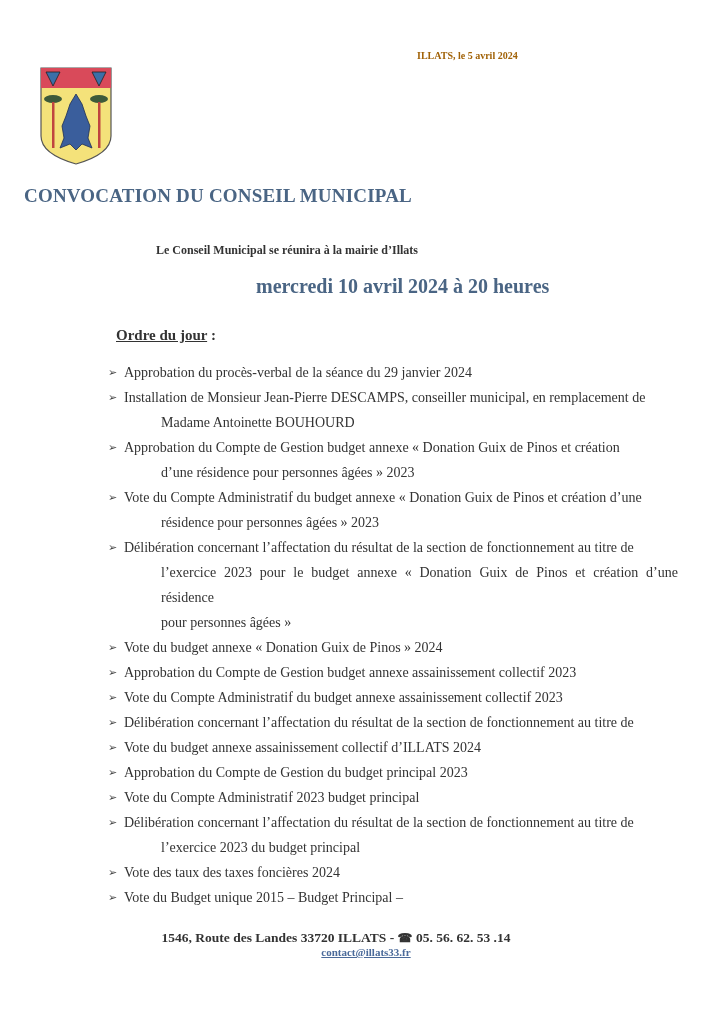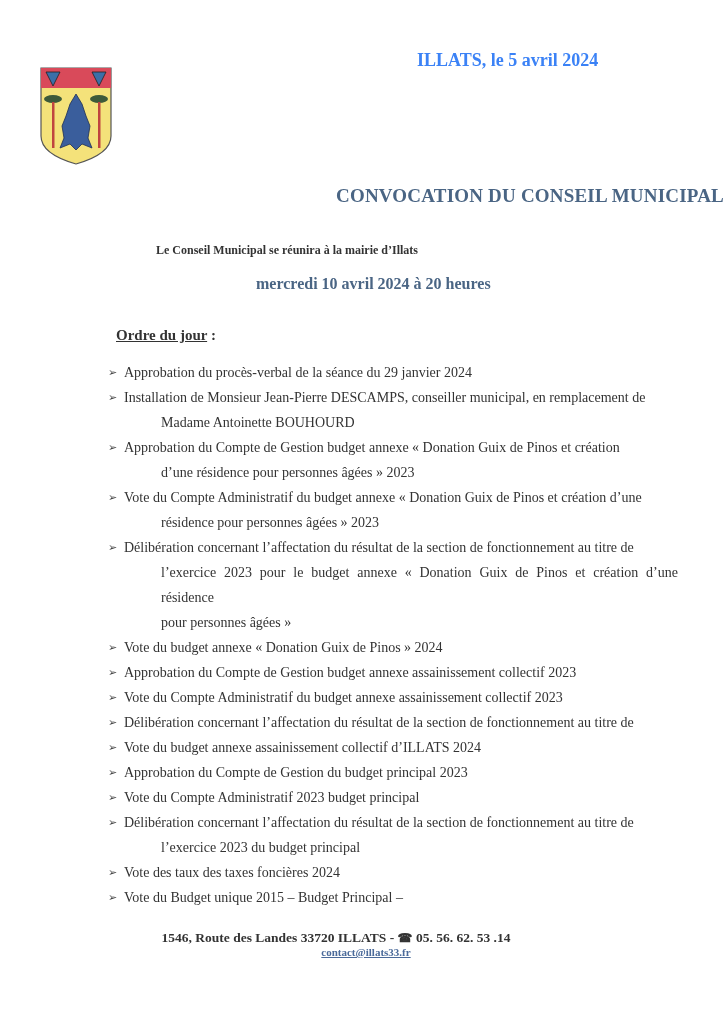--- a/index.html
+++ b/index.html
@@ -3,32 +3,32 @@
   <meta charset="utf-8">
   <style>
     html, body { margin: 0; padding: 0; }
     body {
       width: 724px; height: 1024px; background: #ffffff;
       font-family: "Liberation Serif", serif; color: #2b2b2b;
       position: relative; overflow: hidden;
     }
     .crest { position: absolute; left: 38px; top: 66px; width: 76px; height: 100px; }
     .date-line {
-      position: absolute; left: 417px; top: 50px; font-size: 18px; font-weight: bold; color: #3b82f6;
+      position: absolute; left: 417px; top: 50px; font-size: 10px; font-weight: bold; color: #a16207;
     }
     .title {
-      position: absolute; left: 0; width: 724px; top: 185px; text-align: right;
+      position: absolute; left: 0; width: 724px; top: 185px; text-align: left;
       font-size: 19px; font-weight: bold; color: #4a6584; letter-spacing: 0.2px;
       padding-left: 24px; box-sizing: border-box;
     }
     .intro {
       position: absolute; left: 156px; top: 243px; font-size: 12px; font-weight: bold; color: #333;
     }
     .meeting-date {
-      position: absolute; left: 256px; top: 275px; font-size: 16px; font-weight: bold; color: #4a6584;
+      position: absolute; left: 256px; top: 275px; font-size: 20px; font-weight: bold; color: #4a6584;
     }
     .agenda-heading {
       position: absolute; left: 116px; top: 327px; font-size: 15px; font-weight: bold; color: #333;
     }
     .agenda-heading .u { text-decoration: underline; }
     .agenda {
       position: absolute; left: 108px; top: 360px; width: 570px; margin: 0; padding: 0; list-style: none;
       font-size: 14px; color: #333;
     }
     .agenda li {

